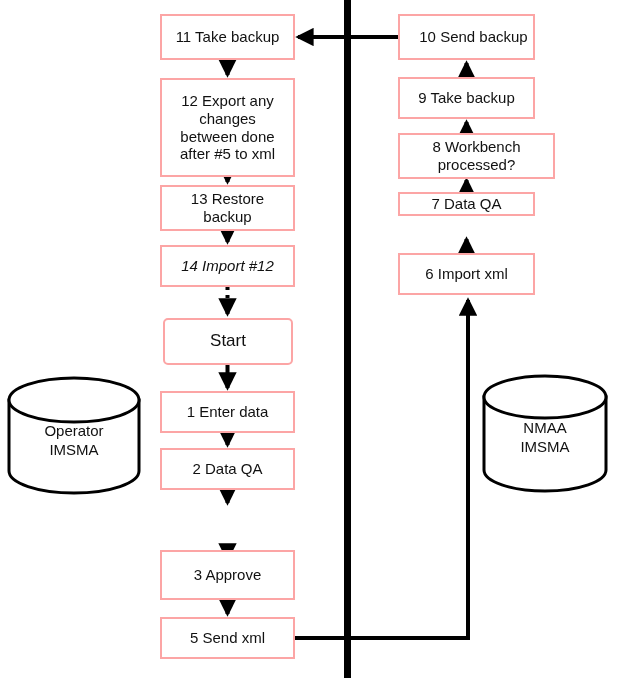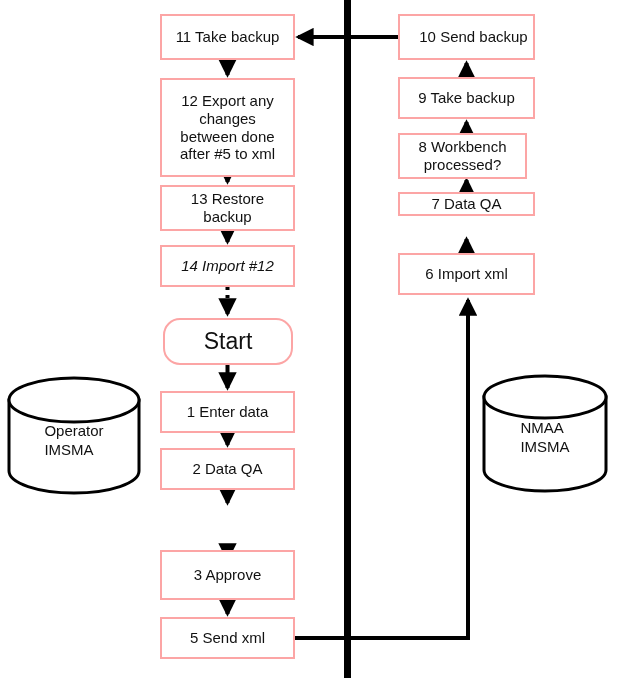--- a/index.html
+++ b/index.html
@@ -34,28 +34,29 @@
     align-items: center;
     justify-content: center;
     text-align: center;
     color: #111111;
     font-size: 15px;
     line-height: 1.18;
     padding: 2px 4px;
     white-space: pre-line;
   }
   .node.terminator {
-    border-radius: 17px;
-    font-size: 23px;
+    border-radius: 5px;
+    font-size: 17px;
   }
   .cyl-label {
     position: absolute;
     display: flex;
     align-items: center;
     justify-content: center;
+    text-align: center;
     font-size: 15px;
     line-height: 1.25;
     color: #111111;
     white-space: pre-line;
     pointer-events: none;
   }
 </style>
 </head>
 <body>
 
@@ -123,21 +124,21 @@
 
   <div class="node" style="left:160px; top:508px; width:135px; height:50px;margin-top:42px;">3 Approve</div>
 
 
   <div class="node" style="left:160px; top:617px; width:135px; height:42px;">5 Send xml</div>
 
   <div class="node" style="left:398px; top:14px; width:137px; height:46px;padding-left:18px;">10 Send backup</div>
 
   <div class="node" style="left:398px; top:77px; width:137px; height:42px;">9 Take backup</div>
 
-  <div class="node" style="left:398px; top:133px; width:129px; height:46px;">8 Workbench
+  <div class="node" style="left:398px; top:133px; width:157px; height:46px;">8 Workbench
 processed?</div>
 
   <div class="node" style="left:398px; top:192px; width:137px; height:24px;">7 Data QA</div>
 
   <div class="node" style="left:398px; top:253px; width:137px; height:42px;">6 Import xml</div>
 
   <div class="cyl-label" style="left:9px; top:410px; width:130px; height:62px;">Operator
 IMSMA</div>
 
   <div class="cyl-label" style="left:484px; top:407px; width:122px; height:62px;">NMAA

